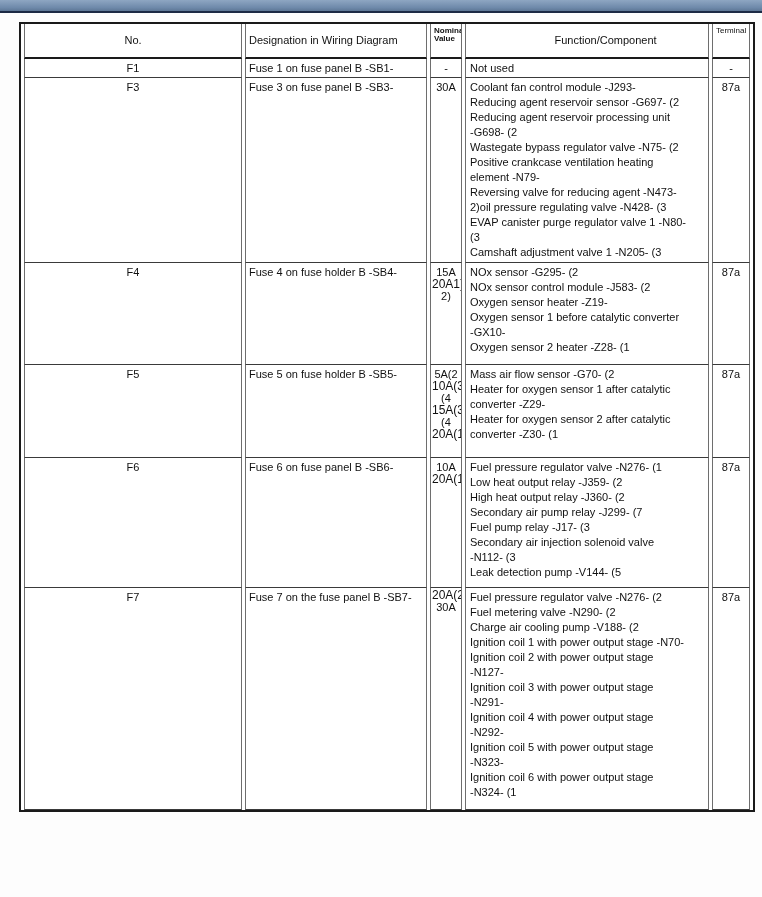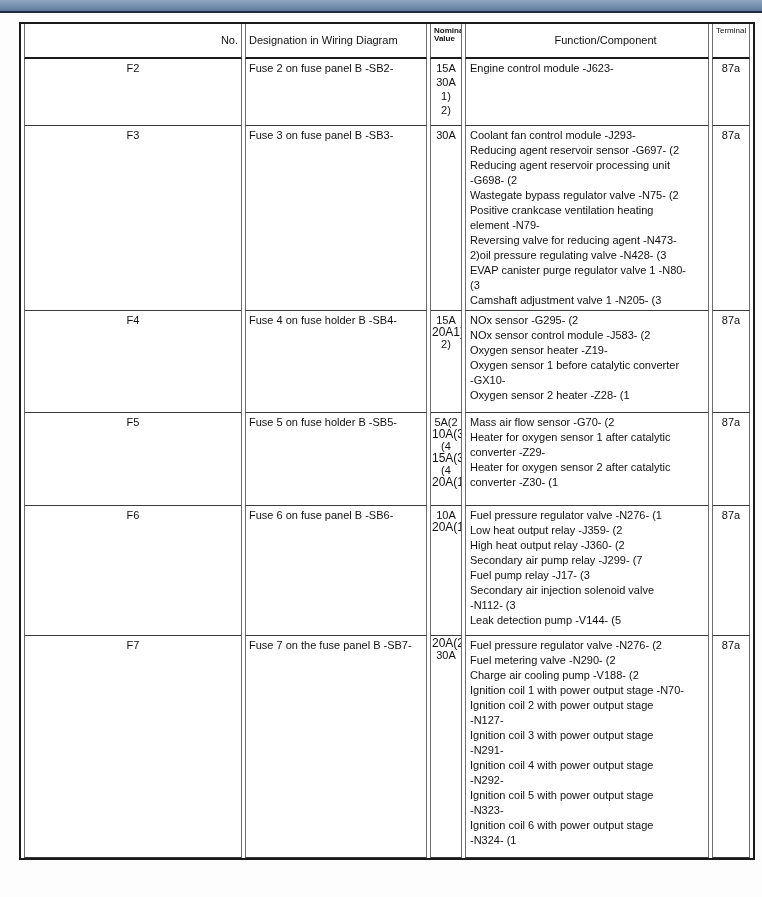--- a/index.html
+++ b/index.html
@@ -47,21 +47,21 @@
     padding:2px 3px 1px 3px;
     font-size:11px;
     line-height:15px;
     overflow:hidden;
   }
   thead th{
     border-bottom:2px solid var(--table-border);
     font-weight:normal;
     height:35px;
   }
-  th.h-no{text-align:right;padding-top:9px;}
+  th.h-no{text-align:center;padding-top:9px;}
   th.h-desig{text-align:left;padding-top:9px;white-space:nowrap;}
   th.h-val{font-size:8px;line-height:8px;text-align:left;padding-top:3px;font-weight:bold;}
   th.h-func{text-align:center;padding-top:9px;padding-left:40px;}
   th.h-term{font-size:8px;line-height:9px;text-align:center;padding-top:2px;}
   td.c-no{text-align:center;}
   td.c-desig{text-align:left;white-space:nowrap;}
   td.c-val{text-align:center;padding-left:1px;padding-right:1px;}
   td.c-func{text-align:left;padding-left:4px;}
   td.c-term{text-align:center;}
   .val-line{font-size:11px;line-height:14px;white-space:nowrap;}
@@ -87,33 +87,30 @@
       <th class="h-desig">Designation in Wiring Diagram</th>
       <th class="h-val">
         <div>Nominal</div>
         <div>Value</div>
       </th>
       <th class="h-func">Function/Component</th>
       <th class="h-term">Terminal</th>
     </tr>
   </thead>
   <tbody id="table-body">
-      <tr style="height: 67px;">
-        <td class="c-no">F2</td>
-        <td class="c-desig">Fuse 2 on fuse panel B -SB2-</td>
-        <td class="c-val">
-          <div class="val-line">15A</div>
-          <div class="val-line">30A</div>
-          <div class="val-line">1)</div>
-          <div class="val-line">2)</div>
-        </td>
-        <td class="c-func">
-          <div class="fn-line">Engine control module -J623-</div>
-        </td>
-        <td class="c-term">87a</td>
+      <tr style="height: 18px;">
+        <td class="c-no">F1</td>
+        <td class="c-desig">Fuse 1 on fuse panel B -SB1-</td>
+        <td class="c-val">
+          <div class="val-line">-</div>
+        </td>
+        <td class="c-func">
+          <div class="fn-line">Not used</div>
+        </td>
+        <td class="c-term">-</td>
       </tr>
       <tr style="height: 185px;">
         <td class="c-no">F3</td>
         <td class="c-desig">Fuse 3 on fuse panel B -SB3-</td>
         <td class="c-val">
           <div class="val-line">30A</div>
         </td>
         <td class="c-func">
           <div class="fn-line">Coolant fan control module -J293-</div>
           <div class="fn-line">Reducing agent reservoir sensor -G697- (2</div>

